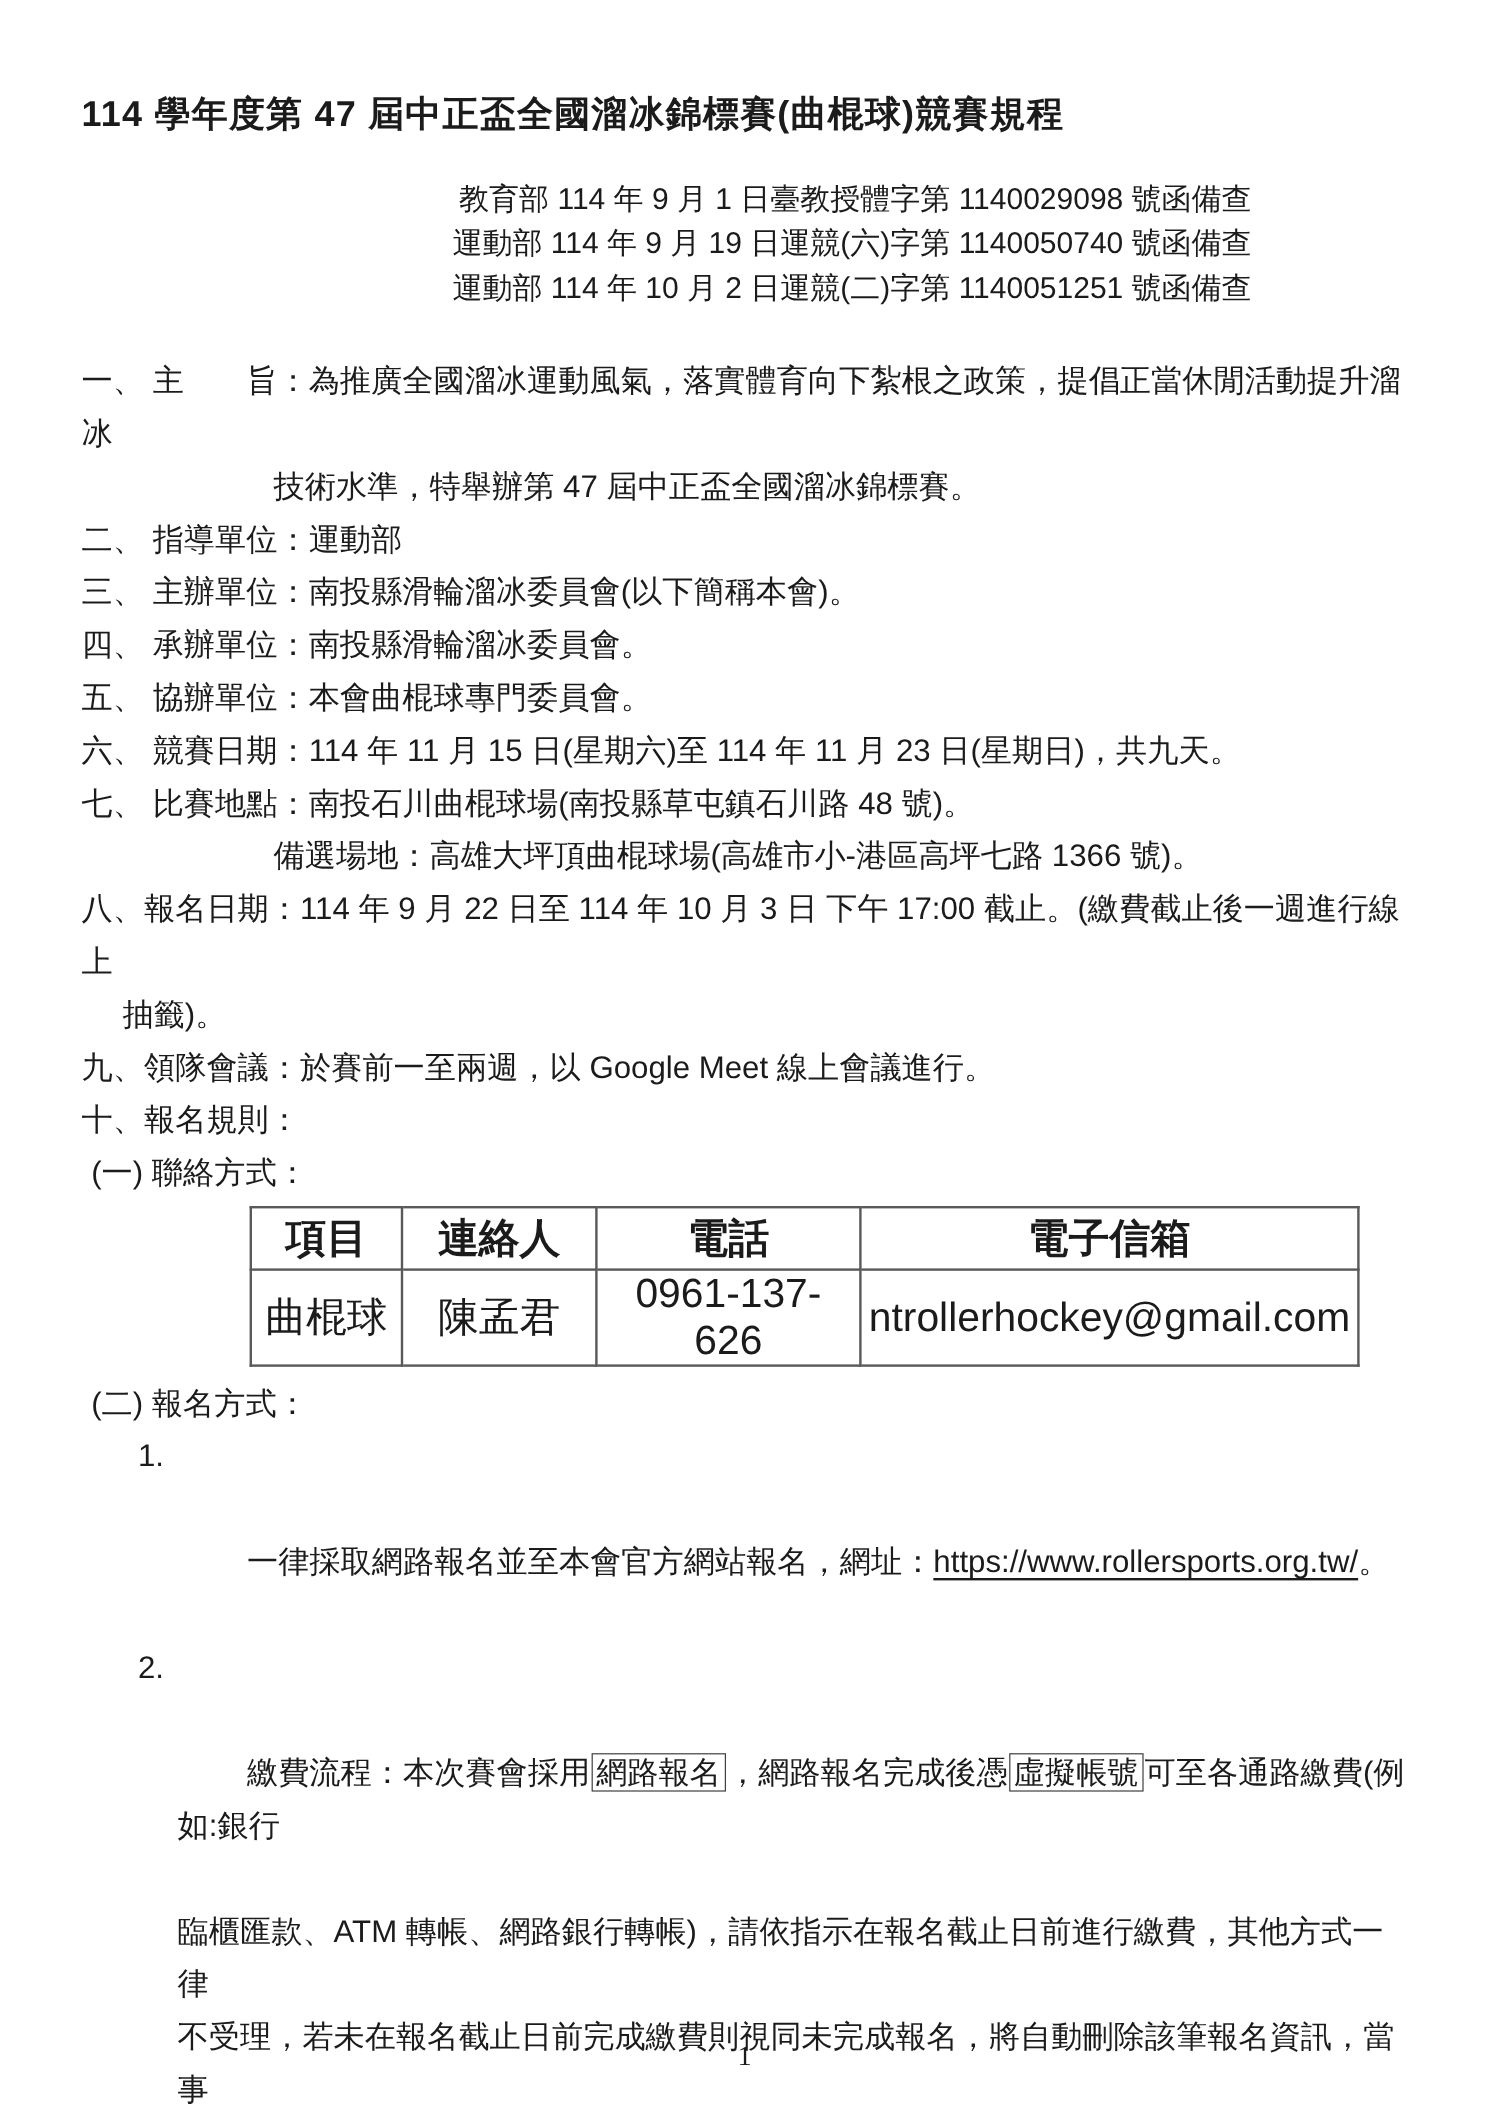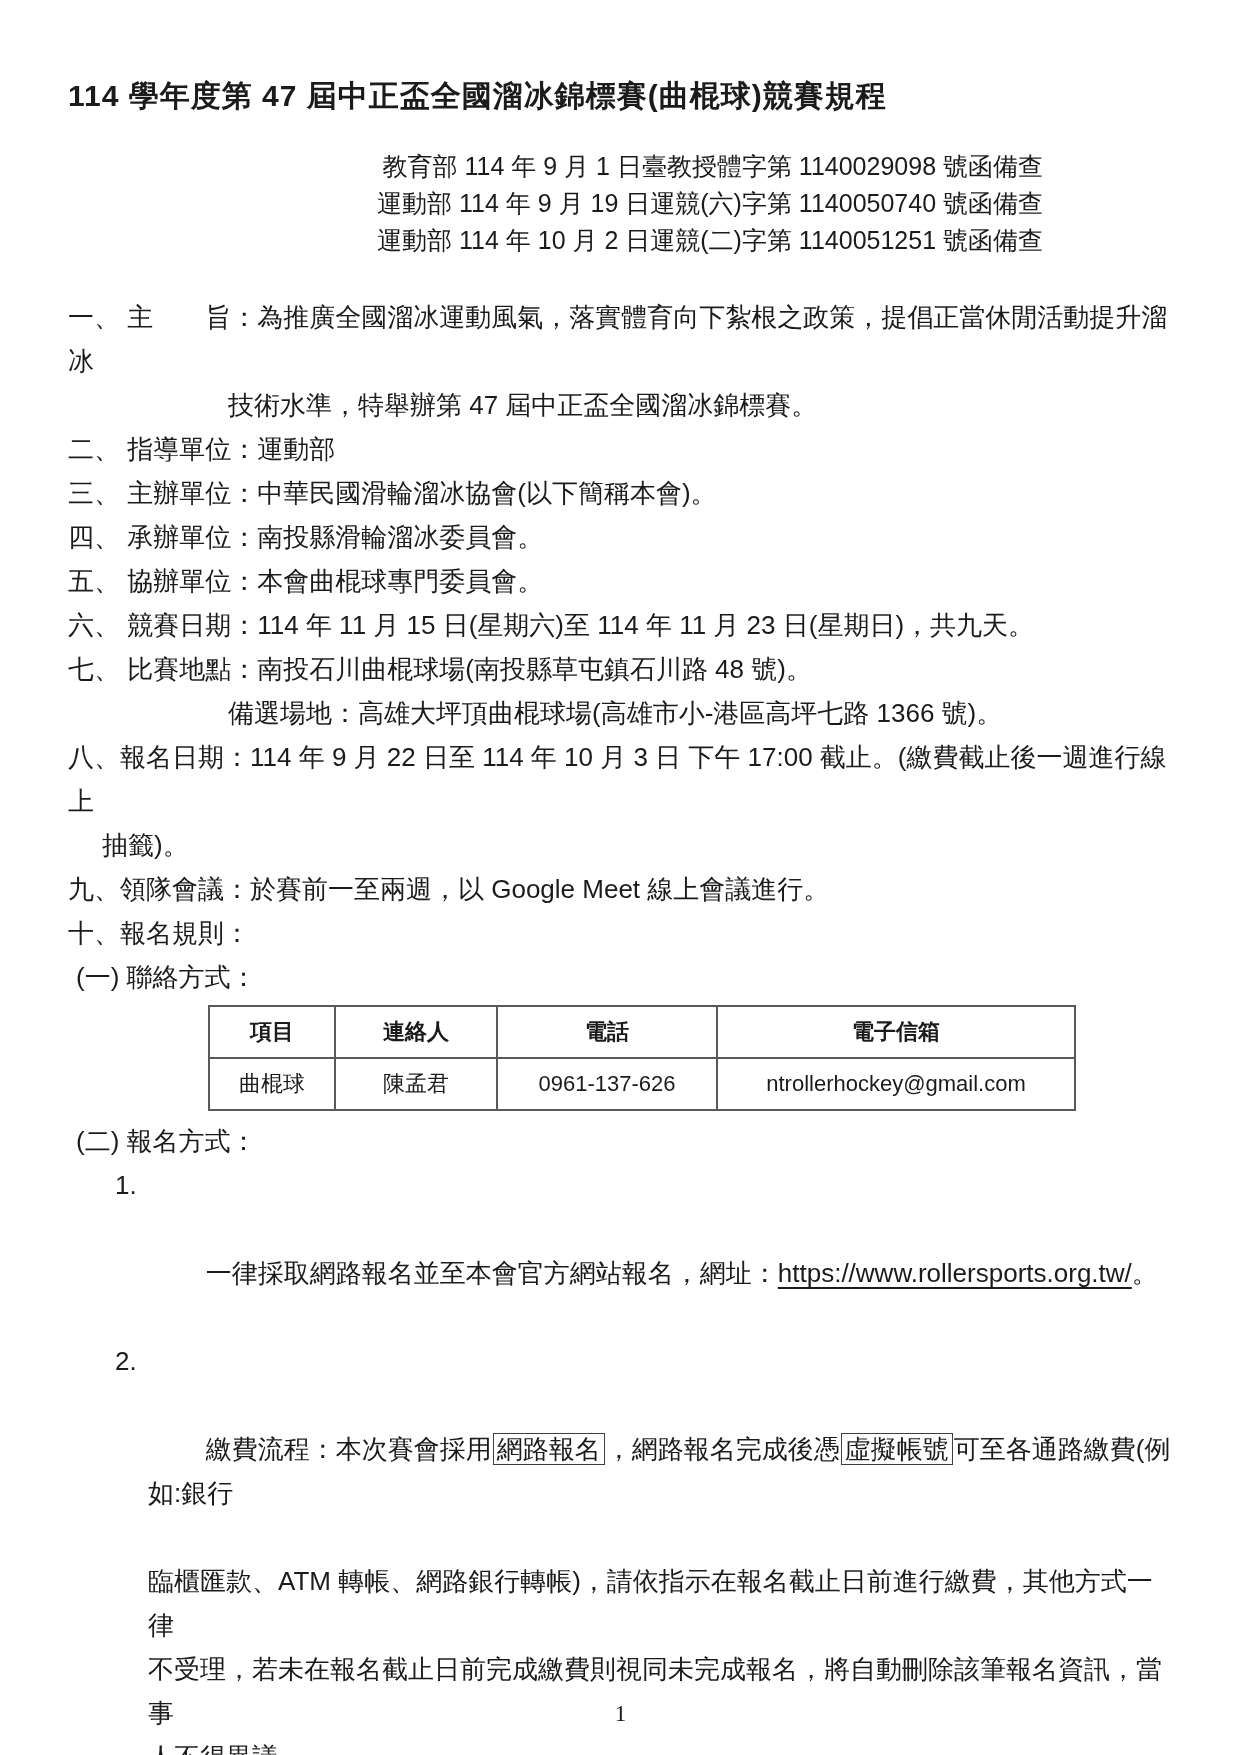--- a/index.html
+++ b/index.html
@@ -41,21 +41,21 @@
   .ind34{padding-left:34px;}
   .ind8{padding-left:8px;}
   .numbered{padding-left:80px;}
   .num-col{position:absolute;left:47px;top:0;}
   .url{color:inherit;text-decoration:underline;text-underline-offset:5px;cursor:pointer;}
   .boxed{border:1px solid #3f3f3f;padding:0 3px;margin:0 1px;}
   
   .contact-table{
     border-collapse:collapse;
     margin:6px 0 8px 140px;
-    font-size:22px;
+    font-size:34px;
   }
   .contact-table th,.contact-table td{
     border:2px solid #595959;
     text-align:center;
     font-weight:400;
     padding:0 6px;
     height:50px;
   }
   .contact-table th{font-weight:700;}
   .cw1{width:112px;}.cw2{width:148px;}.cw3{width:206px;}.cw4{width:344px;}
@@ -79,21 +79,21 @@
       <div class="line-note">教育部 114 年 9 月 1 日臺教授體字第 1140029098 號函備查</div>
       <div class="line-note">運動部 114 年 9 月 19 日運競(六)字第 1140050740 號函備查</div>
       <div class="line-note">運動部 114 年 10 月 2 日運競(二)字第 1140051251 號函備查</div>
     </div>
 
     <div class="body-lines">
 
       <div class="line">一、 主　　旨：為推廣全國溜冰運動風氣，落實體育向下紮根之政策，提倡正當休閒活動提升溜冰</div>
       <div class="line ind160">技術水準，特舉辦第 47 屆中正盃全國溜冰錦標賽。</div>
       <div class="line">二、 指導單位：運動部</div>
-      <div class="line">三、 主辦單位：中華民國滑輪溜冰協會(以下簡稱本會)。</div>
+      <div class="line">三、 主辦單位：南投縣滑輪溜冰委員會(以下簡稱本會)。</div>
       <div class="line">四、 承辦單位：南投縣滑輪溜冰委員會。</div>
       <div class="line">五、 協辦單位：本會曲棍球專門委員會。</div>
       <div class="line">六、 競賽日期：114 年 11 月 15 日(星期六)至 114 年 11 月 23 日(星期日)，共九天。</div>
       <div class="line">七、 比賽地點：南投石川曲棍球場(南投縣草屯鎮石川路 48 號)。</div>
       <div class="line ind160">備選場地：高雄大坪頂曲棍球場(高雄市小-港區高坪七路 1366 號)。</div>
       <div class="line">八、報名日期：114 年 9 月 22 日至 114 年 10 月 3 日 下午 17:00 截止。(繳費截止後一週進行線上</div>
       <div class="line ind34">抽籤)。</div>
       <div class="line">九、領隊會議：於賽前一至兩週，以 Google Meet 線上會議進行。</div>
       <div class="line">十、報名規則：</div>
 

